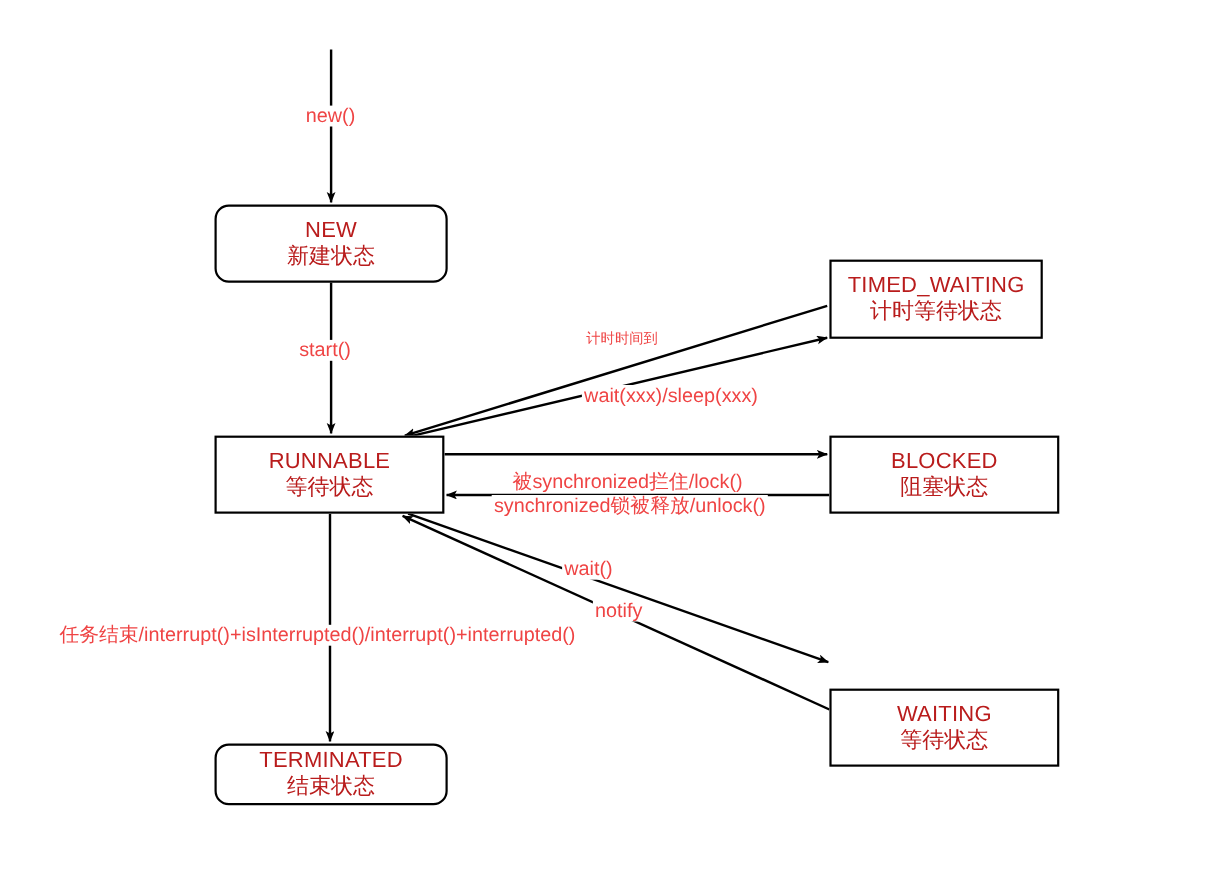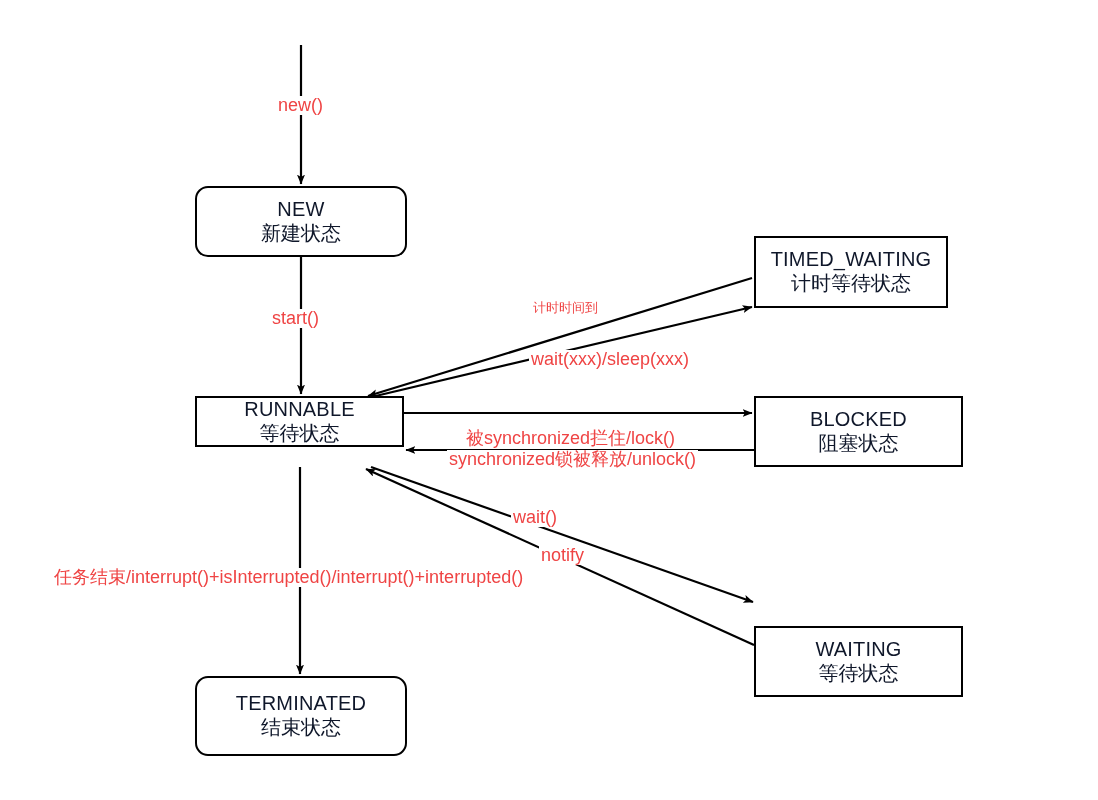--- a/index.html
+++ b/index.html
@@ -27,21 +27,21 @@
   .state-node {
     position: absolute;
     box-sizing: border-box;
     border: 2px solid #000000;
     background: #ffffff;
     display: flex;
     flex-direction: column;
     align-items: center;
     justify-content: center;
     line-height: 1.18;
-    color: #0f172a;
+    color: #b91c1c;
   }
   .state-node.rounded {
     border-radius: 13px;
   }
   .state-node .node-title {
     font-size: 20px;
     letter-spacing: 0.2px;
     white-space: nowrap;
   }
   .state-node .node-subtitle {
@@ -90,41 +90,41 @@
     <line x1="754" y1="645" x2="366" y2="469" stroke="#000000" stroke-width="2.2" marker-end="url(#arrowhead)"></line>
 
     <line x1="300" y1="467" x2="300" y2="674" stroke="#000000" stroke-width="2.2" marker-end="url(#arrowhead)"></line>
   </svg>
 
   <div class="state-node rounded" style="left:195px; top:186px; width:212px; height:71px;">
     <div class="node-title">NEW</div>
     <div class="node-subtitle">新建状态</div>
   </div>
 
-  <div class="state-node" style="left:195px; top:396px; width:209px; height:51px;">
+  <div class="state-node" style="left:195px; top:396px; width:209px; height:71px;">
     <div class="node-title">RUNNABLE</div>
     <div class="node-subtitle">等待状态</div>
   </div>
 
   <div class="state-node" style="left:754px; top:236px; width:194px; height:72px;">
     <div class="node-title">TIMED_WAITING</div>
     <div class="node-subtitle">计时等待状态</div>
   </div>
 
   <div class="state-node" style="left:754px; top:396px; width:209px; height:71px;">
     <div class="node-title">BLOCKED</div>
     <div class="node-subtitle">阻塞状态</div>
   </div>
 
   <div class="state-node" style="left:754px; top:604px; width:209px; height:71px;margin-top:22px;">
     <div class="node-title">WAITING</div>
     <div class="node-subtitle">等待状态</div>
   </div>
 
-  <div class="state-node rounded" style="left:195px; top:676px; width:212px; height:80px;">
+  <div class="state-node rounded" style="left:195px; top:676px; width:212px; height:56px;">
     <div class="node-title">TERMINATED</div>
     <div class="node-subtitle">结束状态</div>
   </div>
 
   <div class="edge-label" style="left:276px; top:96px;">new()</div>
 
   <div class="edge-label" style="left:270px; top:309px;">start()</div>
 
   <div class="edge-label big" style="left:531px; top:301px;">计时时间到</div>
 

